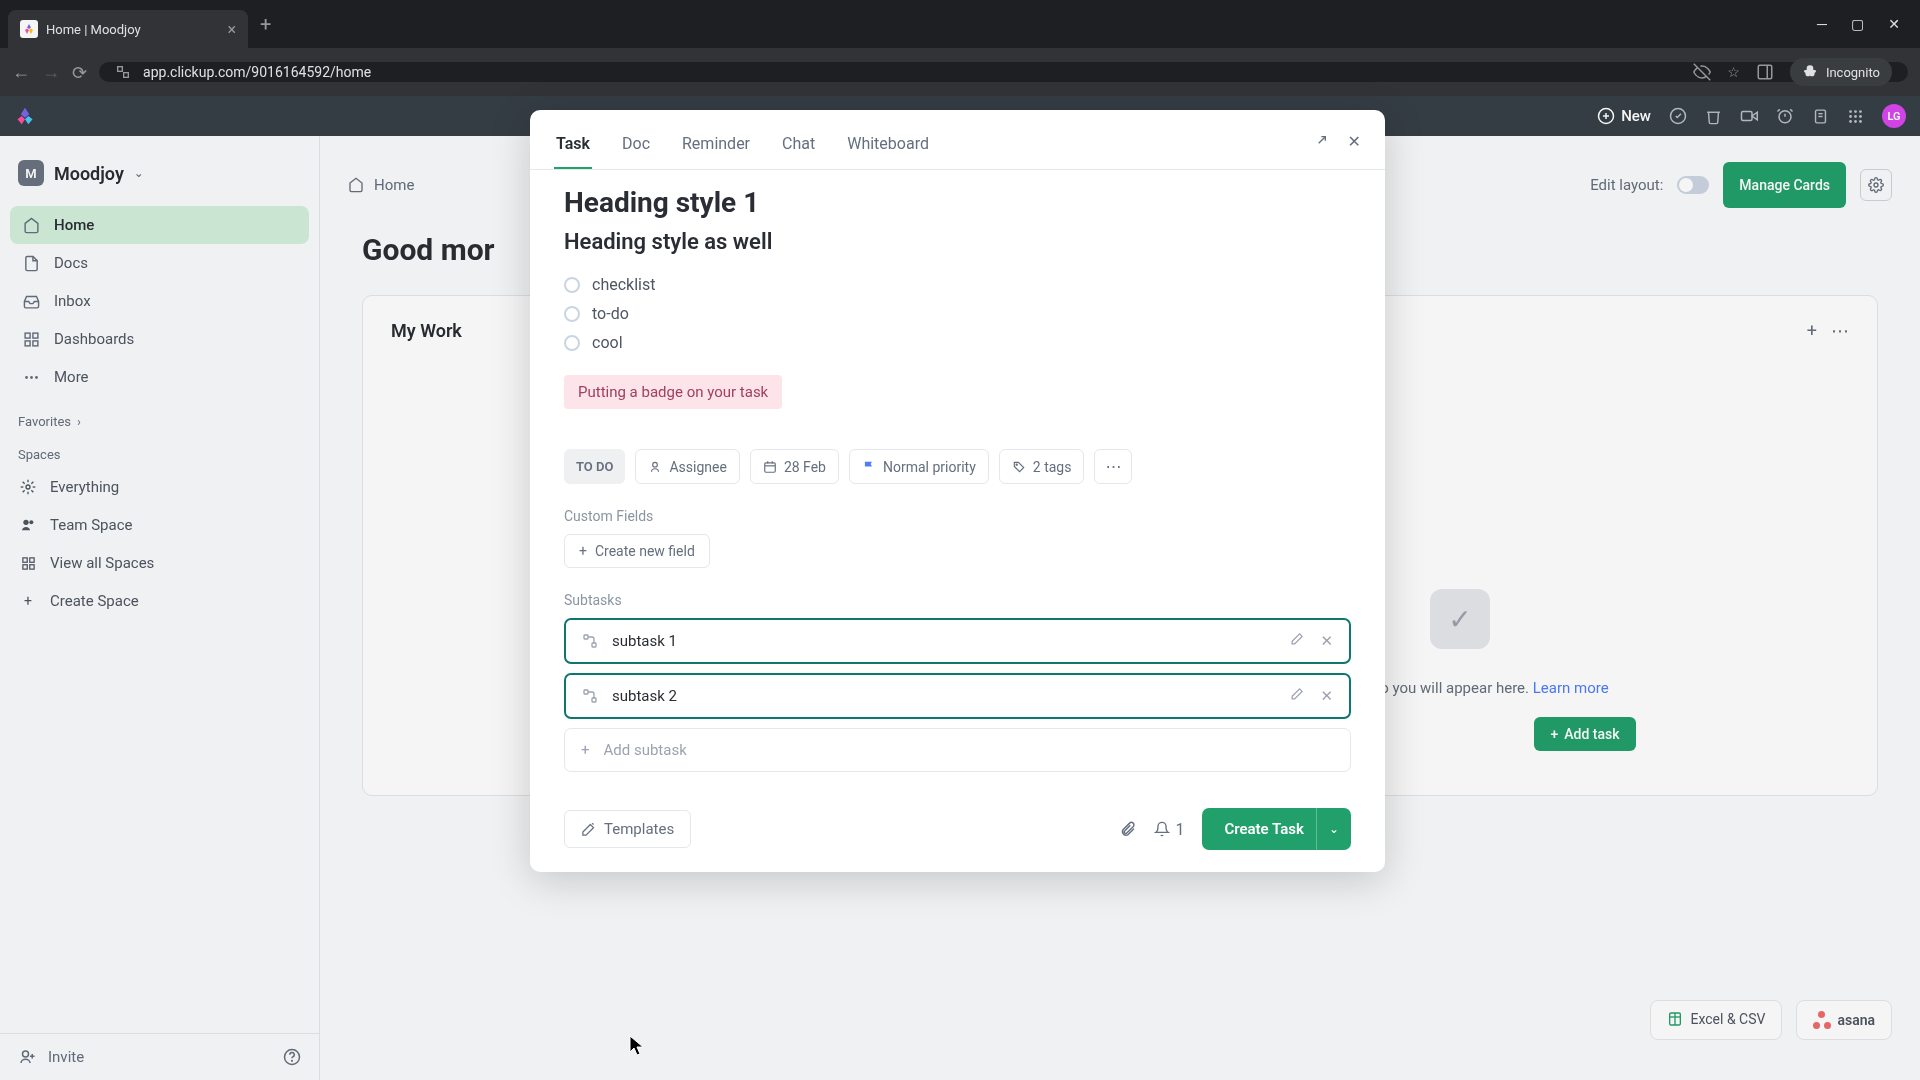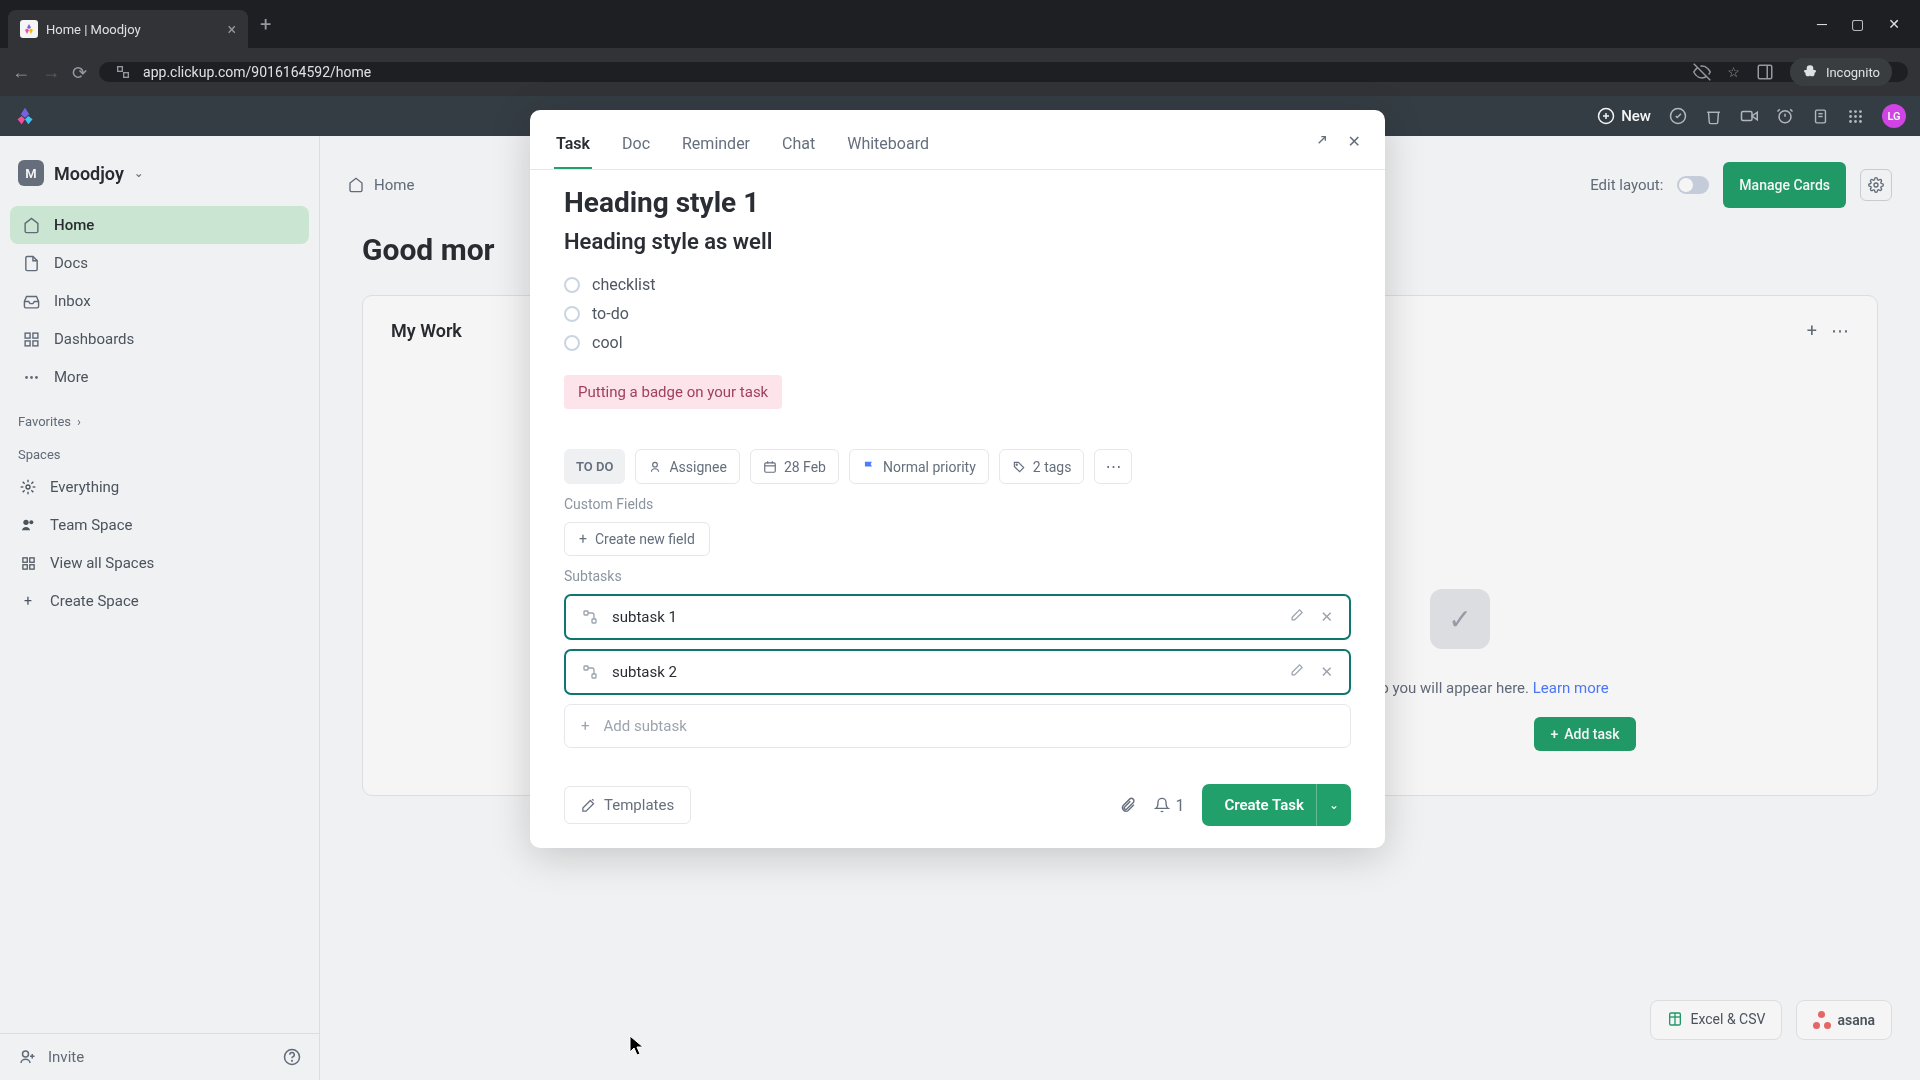--- a/index.html
+++ b/index.html
@@ -97,21 +97,21 @@
 .check-row { display: flex; align-items: center; gap: 12px; padding: 5px 0; color: #4f5762; font-size: 16px; }
 .check-circle { width: 16px; height: 16px; border: 2px solid #cbd5e1; border-radius: 50%; }
 .pink-badge { display: inline-block; background: #fde4ea; color: #a14060; padding: 8px 14px; border-radius: 4px; font-size: 15px; margin-top: 18px; }
 
 .chips-row { display: flex; gap: 10px; margin-top: 40px; flex-wrap: wrap; }
 .chip { border: 1px solid #e5e7eb; border-radius: 6px; padding: 7px 12px; font-size: 14px; color: #656f7d; display: flex; align-items: center; gap: 7px; cursor: pointer; }
 .chip.todo { background: #eef0f2; color: #656f7d; font-weight: 600; font-size: 13px; border: none; }
 .chip .flag { color: #4f7cff; }
 .chip-dots { border: 1px solid #e5e7eb; border-radius: 6px; padding: 7px 10px; color: #656f7d; cursor: pointer; }
 
-.section-title { color: #8b95a1; font-size: 14px; margin-top: 12px; margin-bottom: 10px; }
+.section-title { color: #8b95a1; font-size: 14px; margin-top: 24px; margin-bottom: 10px; }
 .create-field { border: 1px solid #e5e7eb; border-radius: 6px; padding: 8px 14px; font-size: 14px; color: #656f7d; display: inline-flex; align-items: center; gap: 8px; cursor: pointer; }
 
 .subtask-row { border: 2px solid #0f766e; border-radius: 7px; padding: 12px 16px; margin-bottom: 9px; display: flex; align-items: center; gap: 14px; font-size: 15px; color: #2a2e34; }
 .subtask-icon { color: #9ca3af; font-size: 14px; }
 .subtask-actions { margin-left: auto; display: flex; gap: 16px; color: #9ca3af; cursor: pointer; }
 .add-subtask-row { border: 1px solid #e5e7eb; border-radius: 7px; padding: 12px 16px; display: flex; align-items: center; gap: 14px; font-size: 15px; color: #9ca3af; cursor: pointer; }
 
 .modal-footer { display: flex; align-items: center; padding: 18px 34px 22px; gap: 14px; margin-top: 18px; }
 .templates-btn { border: 1px solid #e5e7eb; border-radius: 6px; padding: 9px 16px; font-size: 15px; color: #656f7d; display: flex; align-items: center; gap: 8px; cursor: pointer; background: #fff; }
 .footer-right { margin-left: auto; display: flex; align-items: center; gap: 18px; }

